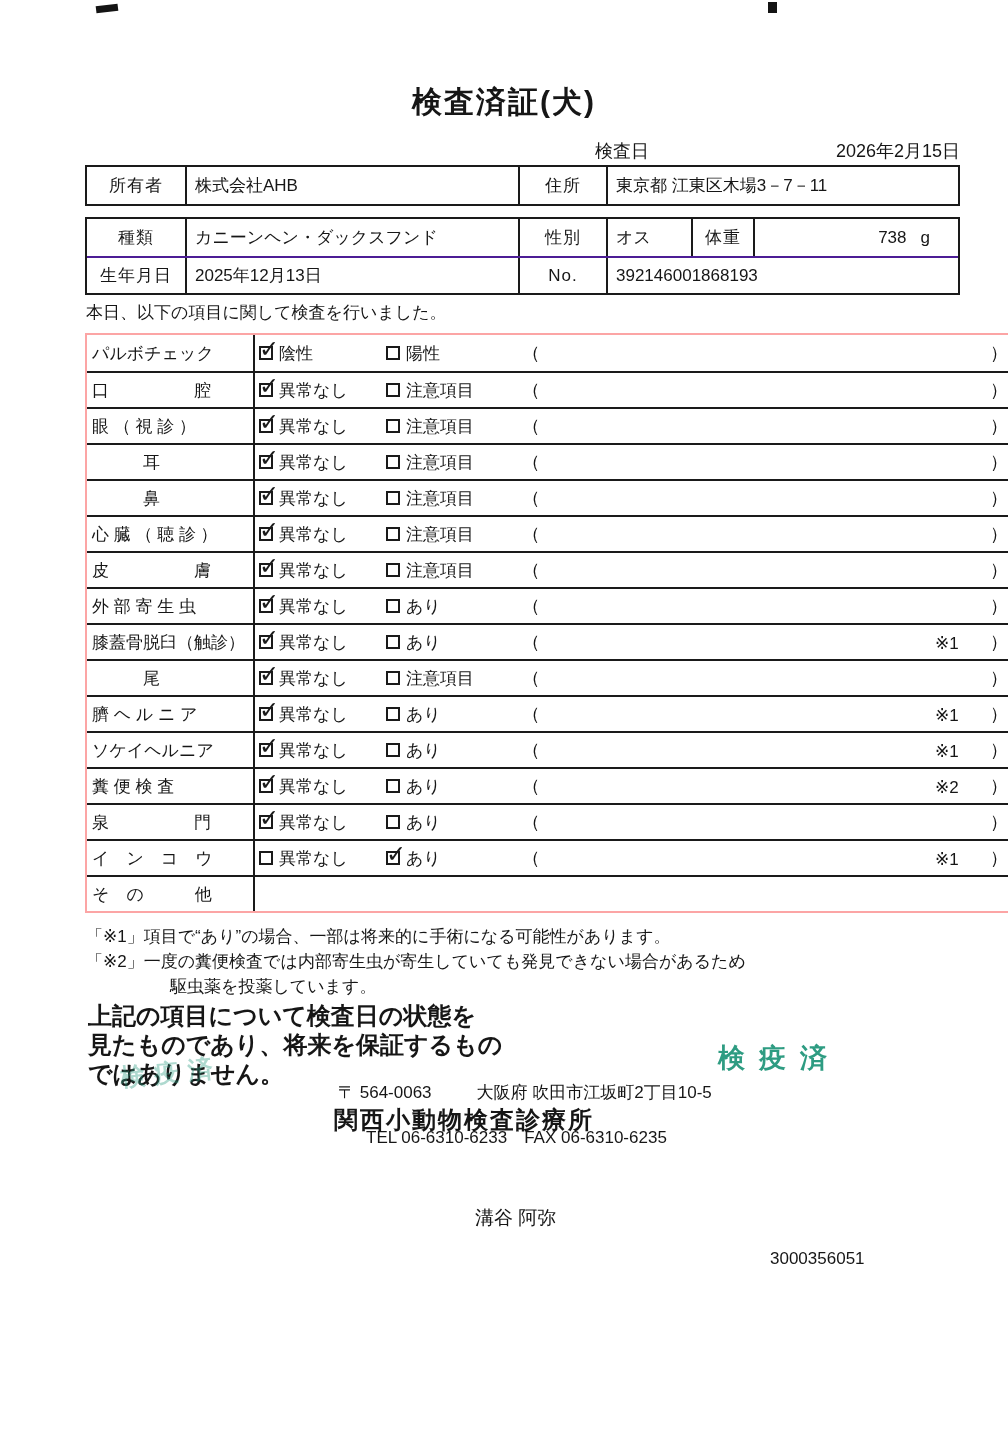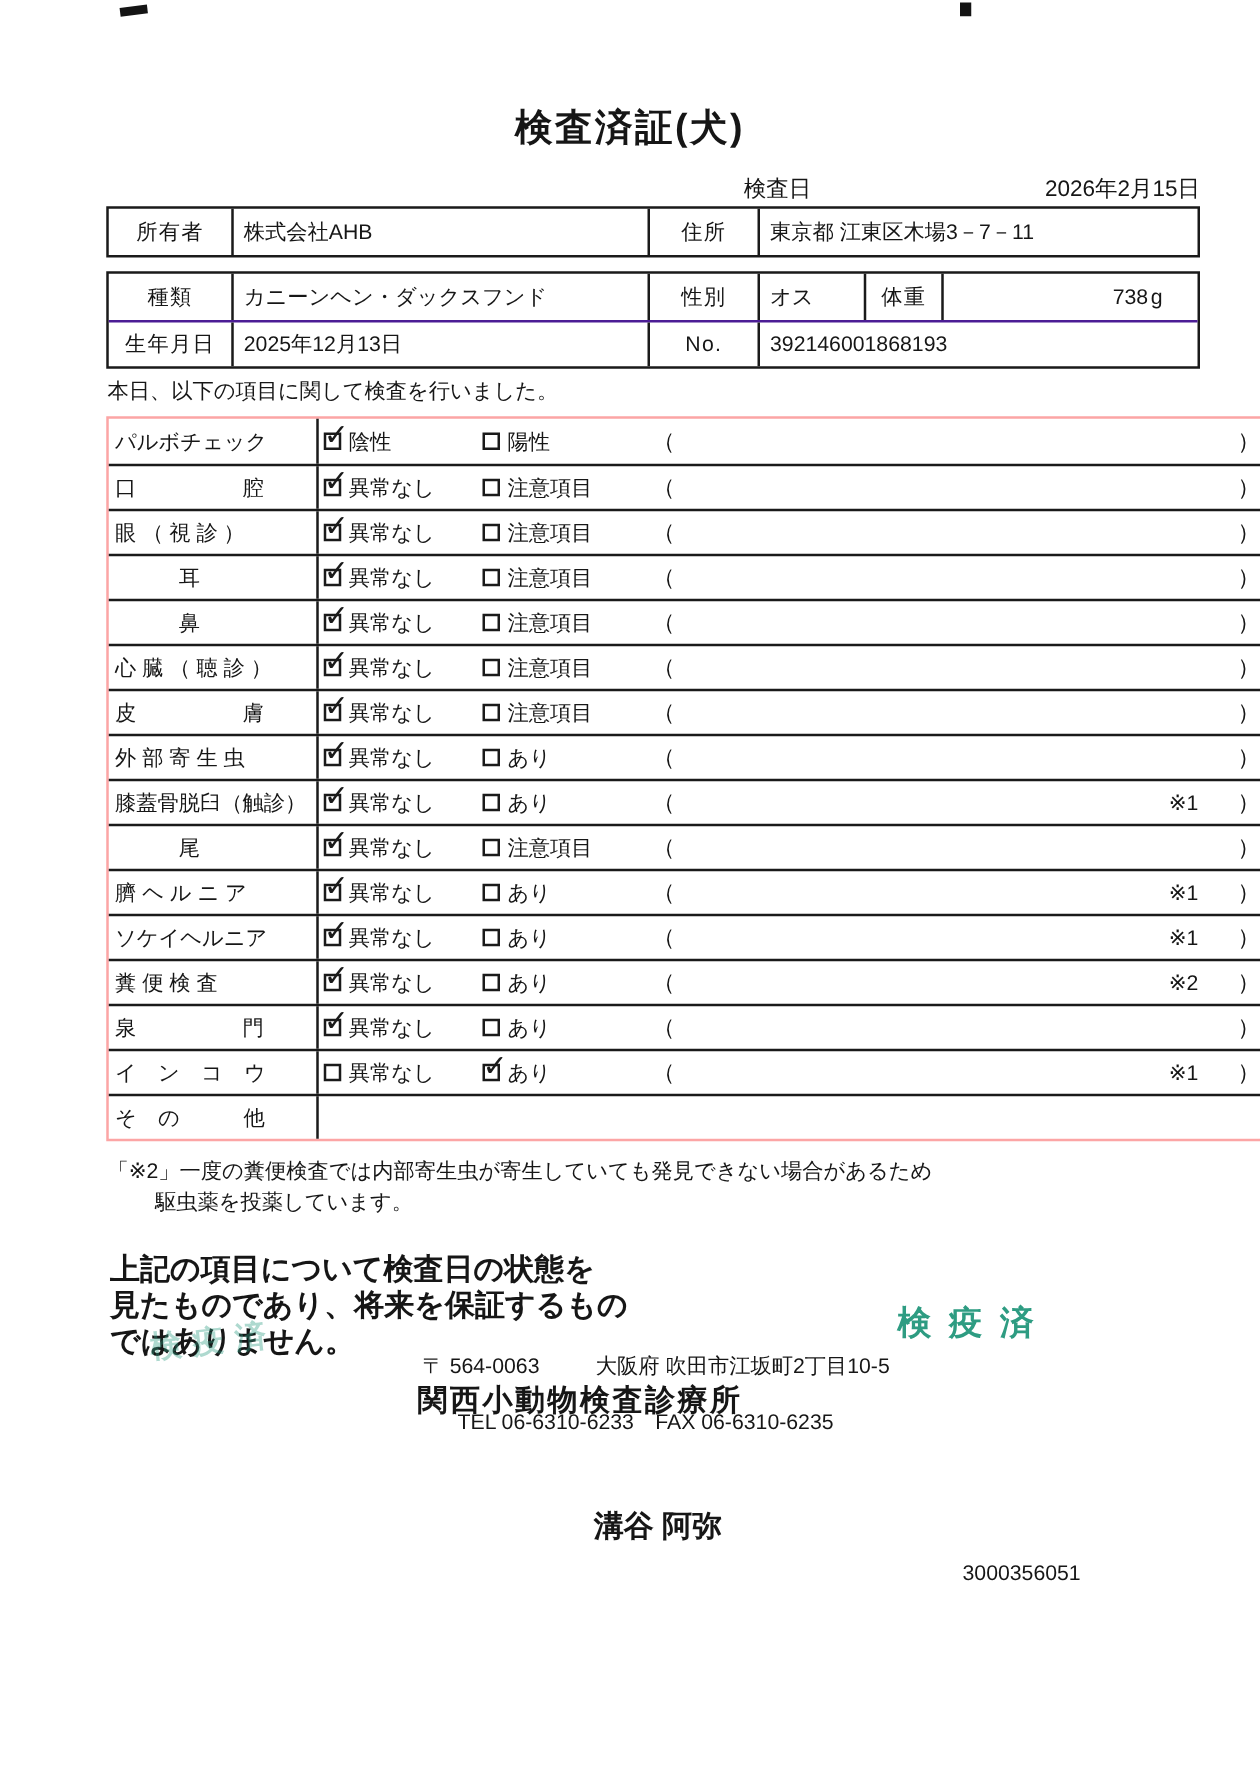--- a/index.html
+++ b/index.html
@@ -32,21 +32,21 @@
   
   .htable { position:absolute; left:85px; width:875px; border:2px solid #1a1a1a; }
   .trow { display:flex; height:37px; }
   .trow + .trow { border-top:2px solid #4c1d95; }
   .cell { display:flex; align-items:center; border-right:2px solid #1a1a1a; padding:0 8px; white-space:nowrap; }
   .cell.last { border-right:none; }
   .cell.lbl { justify-content:center; letter-spacing:1px; }
   .w100 { width:100px; } .w333 { width:333px; } .w88 { width:88px; }
   .w85 { width:85px; } .w62 { width:62px; }
   .grow { flex:1; }
-  .weight-cell { justify-content:flex-end; gap:2px; padding-right:28px;text-align:right; }
+  .weight-cell { justify-content:flex-end; gap:14px; padding-right:28px;text-align:right; }
 
   .intro { position:absolute; top:301px; left:86px; font-size:17px; }
 
   
   .checklist { position:absolute; top:333px; left:85px; width:932px; border:2px solid #fca5a5; }
   .cl-row { position:relative; display:flex; height:36px; align-items:stretch; }
   .cl-row + .cl-row { border-top:2px solid #1a1a1a; }
   .cl-item {
     width:168px; border-right:2px solid #1a1a1a;
     display:flex; align-items:center; padding-left:5px; white-space:pre; overflow:hidden;
@@ -62,38 +62,38 @@
   .cb[data-checked="true"]::after {
     content:"✓";
     position:absolute; left:-2px; top:-11px;
     font-size:24px; font-weight:600; color:#1a1a1a; line-height:1;
   }
   .paren-area { flex:1; display:flex; justify-content:space-between; align-items:center; font-size:18px; }
   .cl-note { position:absolute; left:848px; top:0; height:36px; display:flex; align-items:center; width:50px; white-space:nowrap; }
   .no-opts .cl-content { visibility:hidden; }
 
   .footnotes { position:absolute; top:924px; left:86px; line-height:25px; font-size:17px; }
-  .footnotes .indent { margin-left:38px; }
+  .footnotes .indent { margin-left:84px; }
 
   .disclaimer { position:absolute; top:1001px; left:88px; font-size:24px; font-weight:700; line-height:29px; }
 
   .stamp {
     position:absolute; top:1040px; left:718px;
     font-size:27px; letter-spacing:14px; font-weight:600; white-space:nowrap;
   }
   .stamp-ghost {
     position:absolute; top:1056px; left:120px;
     font-size:25px; letter-spacing:9px; font-weight:600;
     opacity:0.38; transform:rotate(-6deg); white-space:nowrap;
   }
 
   .postal-line { position:absolute; top:1081px; left:338px; display:flex; gap:45px; font-size:17px; font-weight:400; white-space:pre; }
   .tel-line { position:absolute; top:1126px; left:366px; font-size:17px; font-weight:500; white-space:pre; }
   .clinic-name { position:absolute; top:1104px; left:334px; font-size:24px; font-weight:600; letter-spacing:2px; }
-  .rep-name { position:absolute; top:1205px; left:475px; font-size:24px; font-weight:700; }
+  .rep-name { position:absolute; top:1205px; left:475px; font-size:19px; font-weight:400; }
   .serial { position:absolute; top:1249px; left:770px; font-size:17px; }
 </style>
 </head>
 <body>
 
 <div class="page">
 
   <div class="artifact1"></div>
   <div class="artifact2"></div>
 
@@ -439,20 +439,21 @@
 
     <div class="cl-row no-opts">
       <div class="cl-item">そ　の　　　他</div>
       <div class="cl-content"></div>
       <div class="cl-note"></div>
     </div>
 
   </div>
 
   <div class="footnotes">
+    <div>「※1」項目で“あり”の場合、一部は将来的に手術になる可能性があります。</div>
     <div>「※2」一度の糞便検査では内部寄生虫が寄生していても発見できない場合があるため</div>
     <div class="indent">駆虫薬を投薬しています。</div>
   </div>
 
   <div class="disclaimer">
     <div>上記の項目について検査日の状態を</div>
     <div>見たものであり、将来を保証するもの</div>
     <div>ではありません。</div>
   </div>
 

